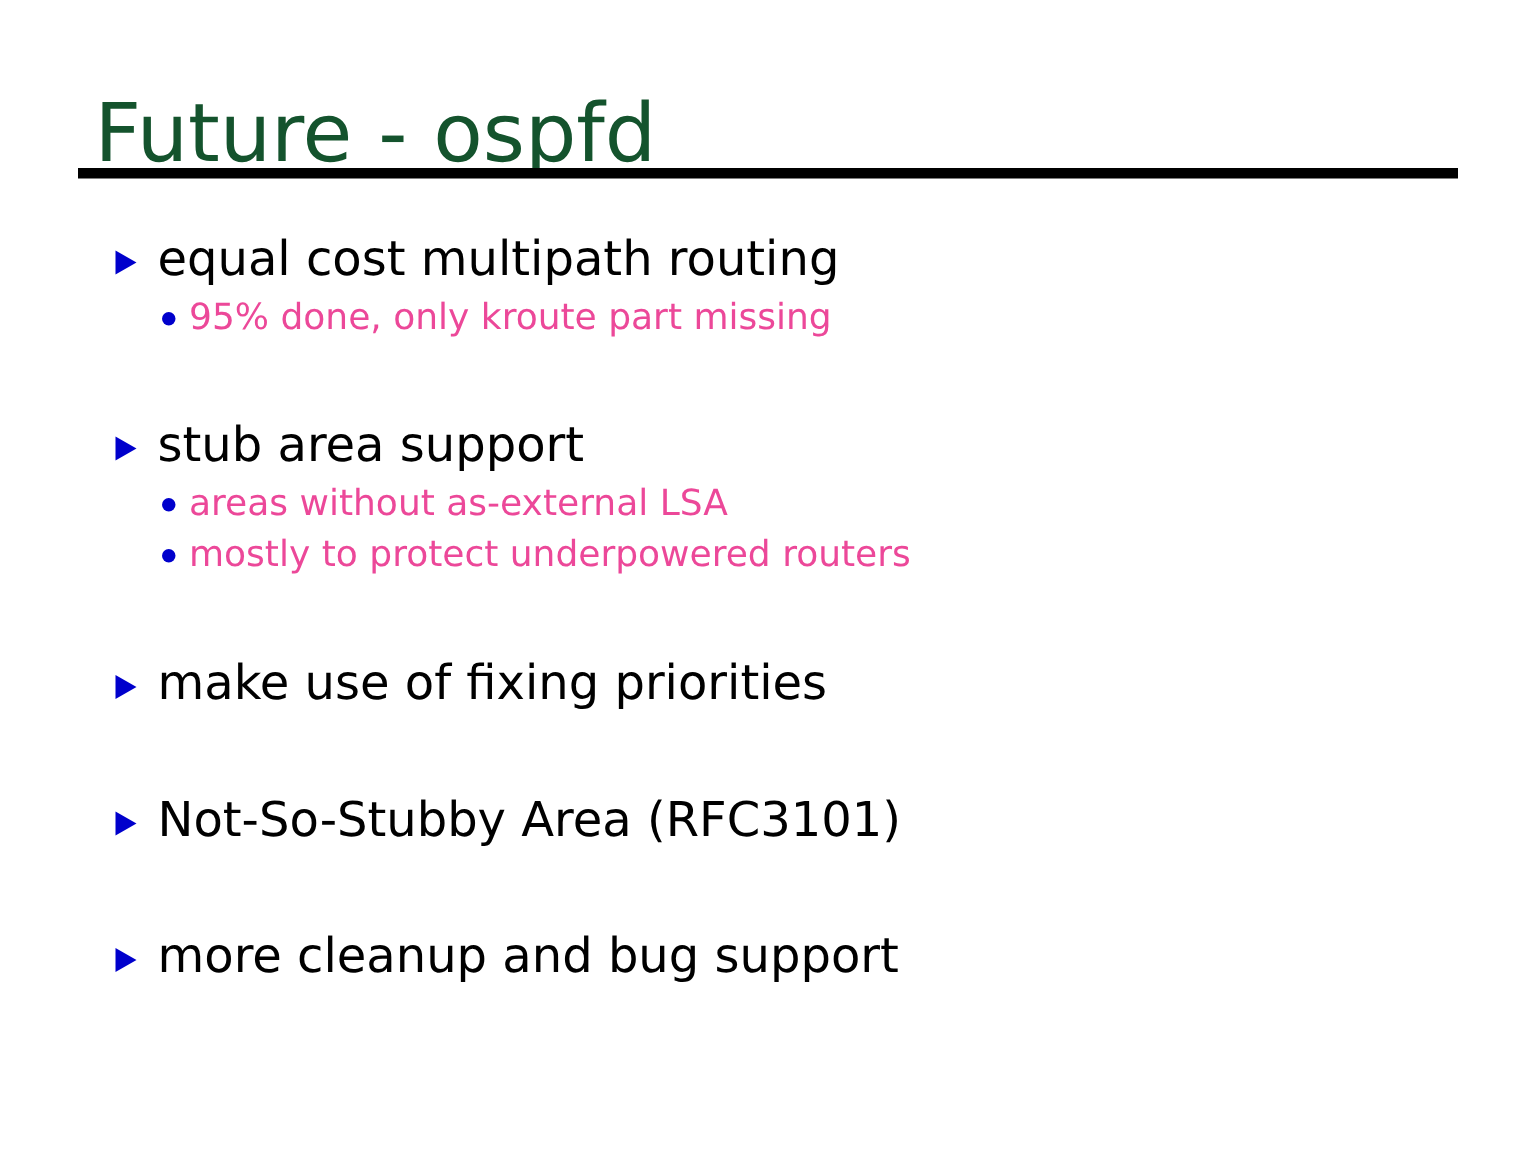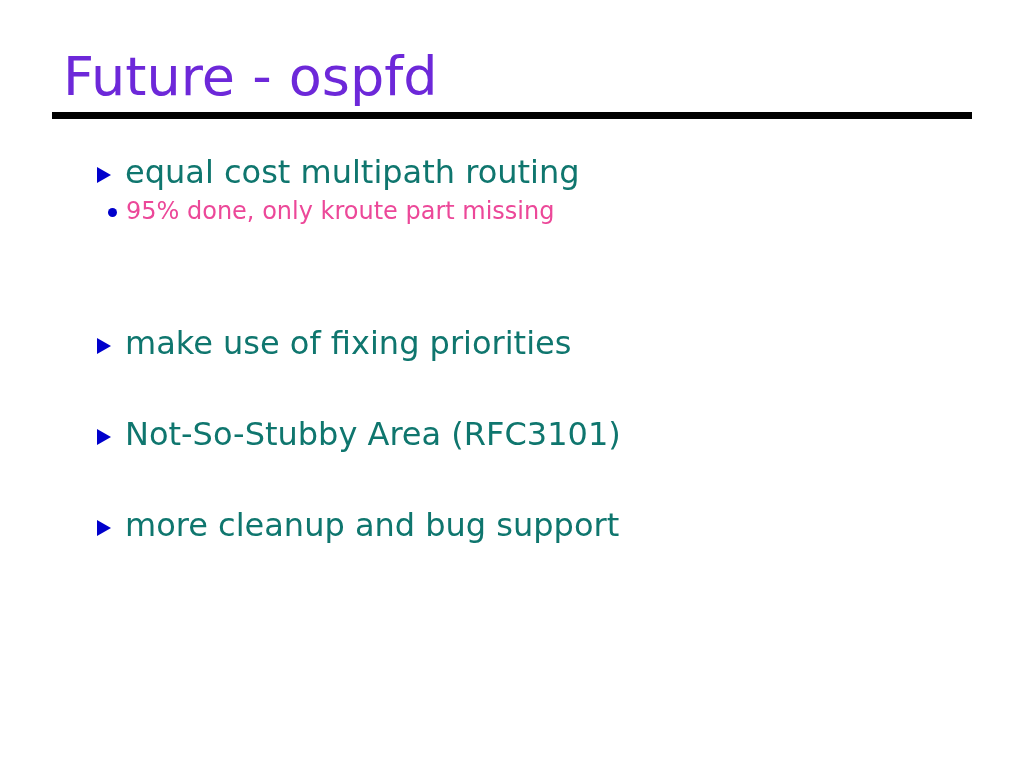--- a/index.html
+++ b/index.html
@@ -27,24 +27,25 @@
   .title-block {
     position: absolute;
     left: 52px;
     top: 48px;
     width: 920px;
   }
   .slide-title {
     font-size: 54px;
     line-height: 58px;
     font-weight: 400;
-    color: #6d28d9;
+    color: #14532d;
     letter-spacing: 0px;
     white-space: nowrap;
     padding-left: 11px;
+    margin-top: 12px;
   }
   .title-rule {
     position: absolute;
     left: 52px;
     top: 112px;
     width: 920px;
     height: 7px;
     background: #000000;
   }
 
@@ -59,23 +60,22 @@
   .bullet-group {
     margin: 0;
     padding: 0;
   }
 
   .l1 {
     position: relative;
     padding-left: 105px;
     font-size: 32px;
     line-height: 44px;
-    color: #0f766e;
+    color: #000000;
     white-space: nowrap;
-    margin-left: 20px;
   }
   .l1 .marker-tri {
     position: absolute;
     left: 77px;
     top: 17px;
     width: 0;
     height: 0;
     border-left: 14px solid #0000CC;
     border-top: 8px solid transparent;
     border-bottom: 8px solid transparent;
@@ -119,20 +119,34 @@
         <span>equal cost multipath routing</span>
       </div>
       <div class="l2">
         <span class="marker-dot"></span>
         <span>95% done, only kroute part missing</span>
       </div>
     </div>
 
     <div class="gap-md"></div>
 
+    <div class="bullet-group">
+      <div class="l1">
+        <span class="marker-tri"></span>
+        <span>stub area support</span>
+      </div>
+      <div class="l2">
+        <span class="marker-dot"></span>
+        <span>areas without as-external LSA</span>
+      </div>
+      <div class="l2">
+        <span class="marker-dot"></span>
+        <span>mostly to protect underpowered routers</span>
+      </div>
+    </div>
 
     <div class="gap-xl"></div>
 
     <div class="bullet-group">
       <div class="l1">
         <span class="marker-tri"></span>
         <span>make use of fixing priorities</span>
       </div>
     </div>
 

